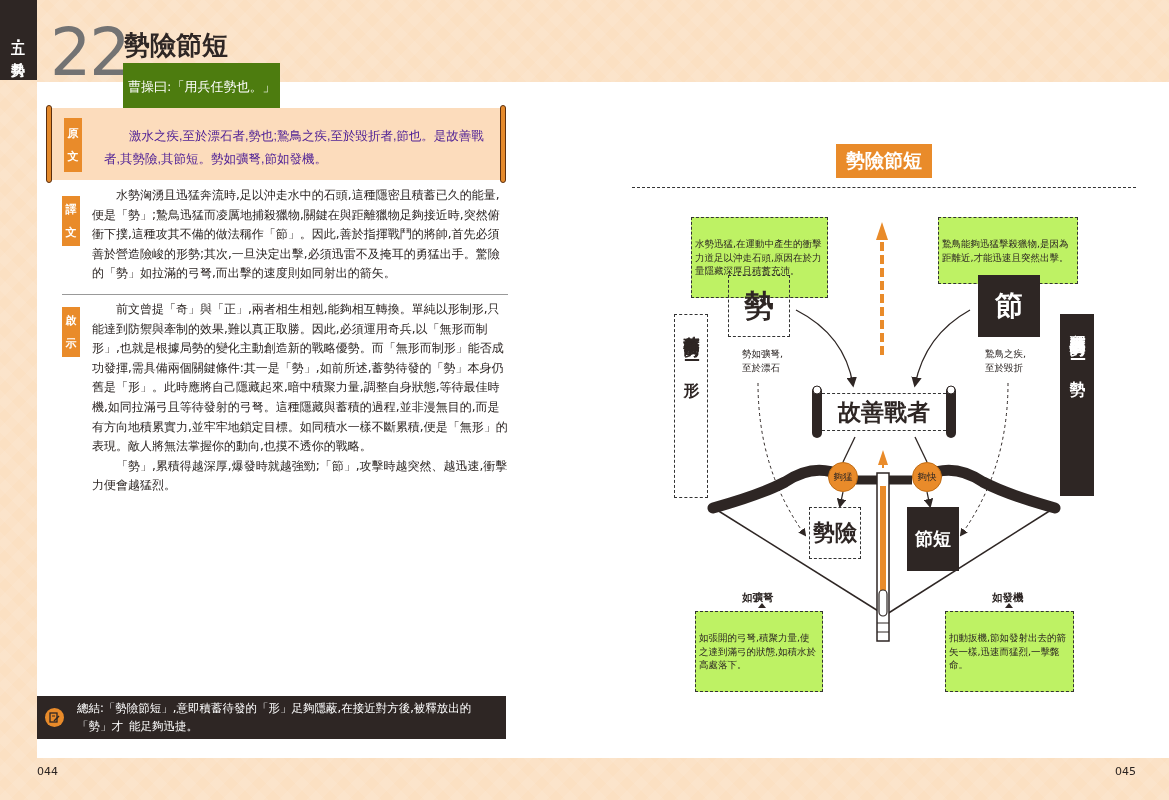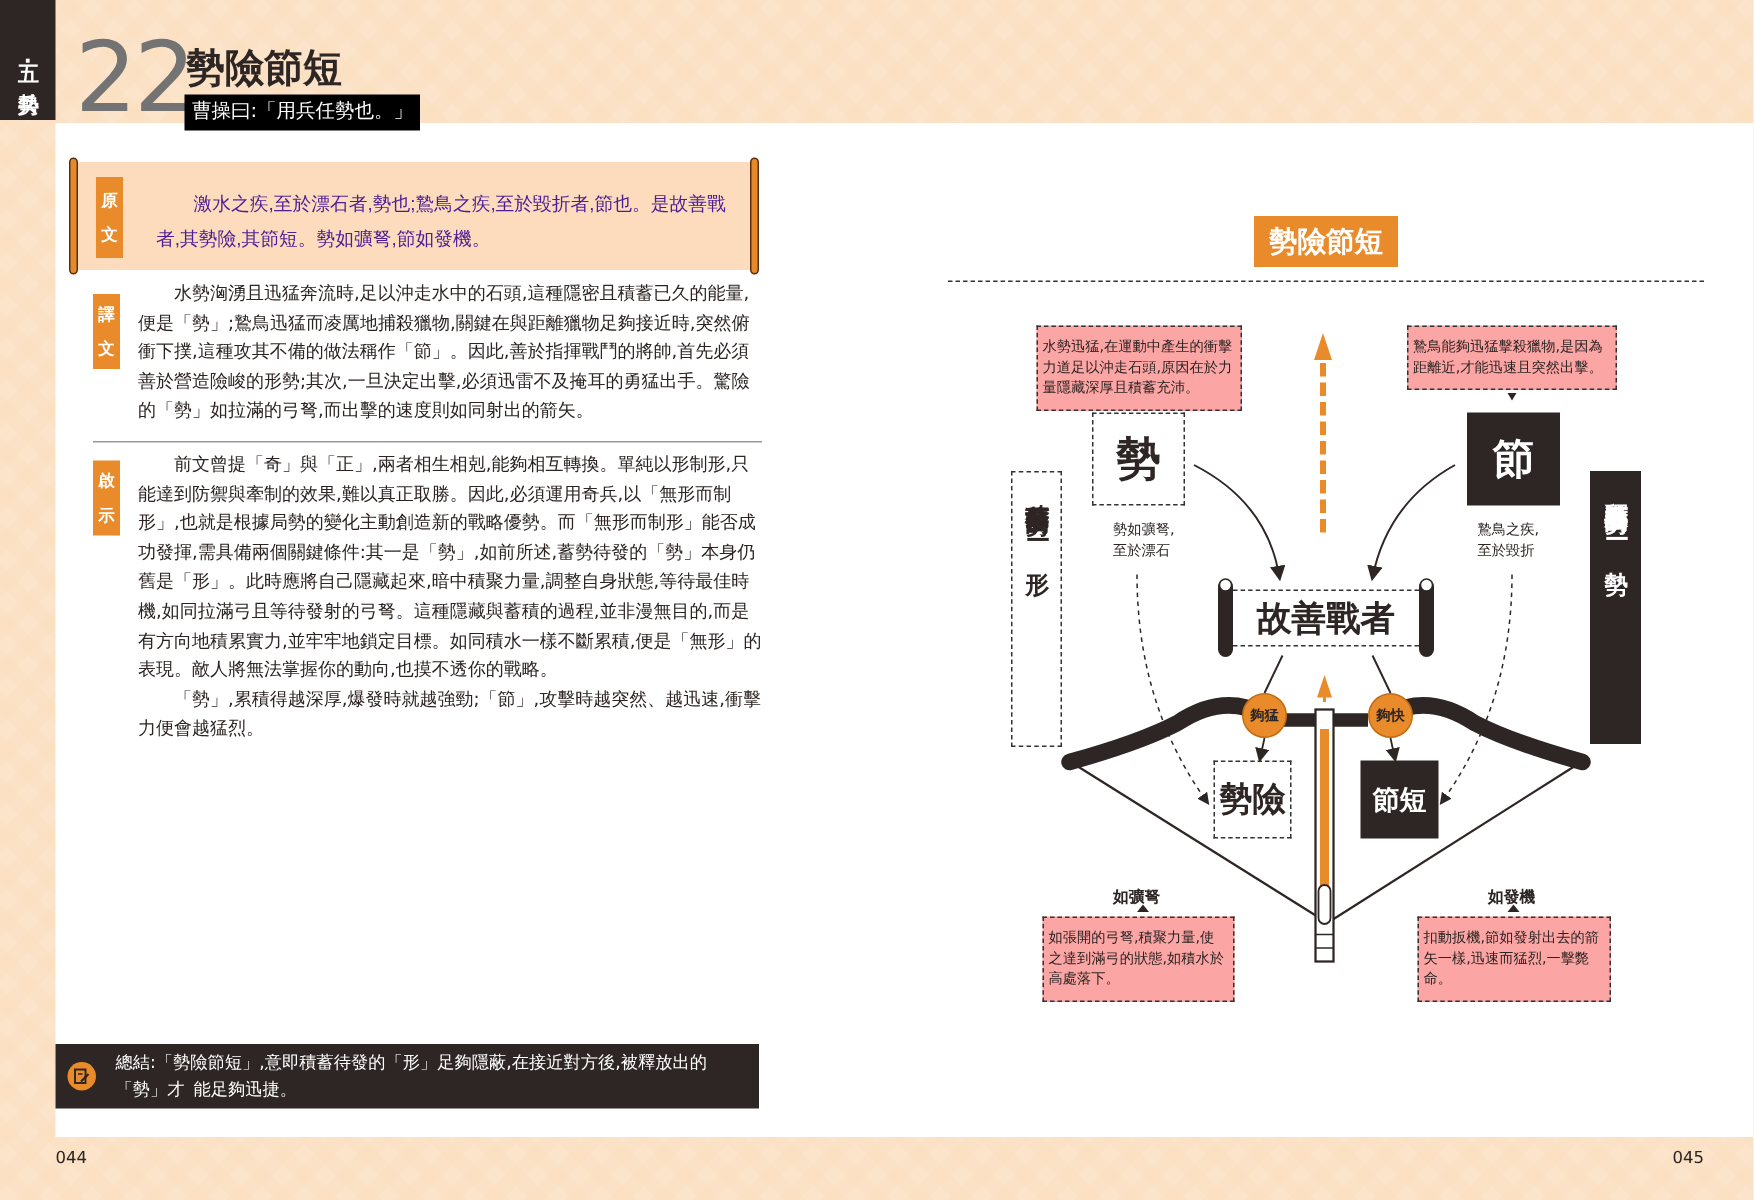--- a/index.html
+++ b/index.html
@@ -4,45 +4,45 @@
 <style>
 *{box-sizing:border-box;margin:0;padding:0}
 html,body{width:1169px;height:800px;overflow:hidden}
 body{font-family:"DejaVu Sans","Liberation Sans",sans-serif;color:#2b2422;position:relative;
 background:#fbe0c2;
 background-image:repeating-linear-gradient(45deg,rgba(255,255,255,0.08) 0 10px,rgba(0,0,0,0) 10px 20px),repeating-linear-gradient(-45deg,rgba(255,255,255,0.08) 0 10px,rgba(0,0,0,0) 10px 20px);}
 .page-white{position:absolute;left:37px;top:82px;width:1132px;height:676px;background:#fff}
 .left-tab{position:absolute;left:0;top:0;width:37px;height:80px;background:#2e2624;color:#fff;font-size:14px;font-weight:bold;writing-mode:vertical-rl;text-orientation:upright;display:flex;align-items:center;justify-content:center;letter-spacing:1px;padding-top:4px}
 .chap-num{position:absolute;left:50px;top:22px;font-size:65px;line-height:62px;color:#737373;font-family:"DejaVu Sans",sans-serif;letter-spacing:-2px}
 .chap-title{position:absolute;left:124px;top:28px;font-size:26px;font-weight:bold;color:#2e2624}
-.chap-sub{position:absolute;left:123px;top:63px;background:#000000;color:#fff;font-size:13px;padding:4px 5px;line-height:16px}
+.chap-sub{position:absolute;left:123px;top:63px;background:#4d7c0f;color:#fff;font-size:13px;padding:16px 5px;line-height:16px}
 
 
 .scroll{position:absolute;left:50px;top:108px;width:452px;height:72px;background:#fcdcbc}
 .scroll .rod{position:absolute;top:-3px;width:6px;height:78px;background:#e58a2c;border:1px solid #5a2f10;border-radius:3px}
 .label-tag{position:absolute;width:18px;background:#e98b2a;color:#fff;font-size:11px;font-weight:bold;display:flex;flex-direction:column;align-items:center;justify-content:center;gap:8px;padding:6px 0}
 .classic{position:absolute;left:54px;top:17px;width:390px;font-family:Liberation Sans, sans-serif;font-size:12.5px;line-height:23px;color:#4c1d95;text-indent:2em}
 .para{position:absolute;left:92px;width:418px;font-size:12px;line-height:19.6px;color:#2b2422}
 .para p{text-indent:2em}
 .divider{position:absolute;left:62px;top:294px;width:446px;height:1px;background:#999}
 
 .summary{position:absolute;left:37px;top:696px;width:469px;height:43px;background:#2e2624;color:#fff;font-size:11.5px;line-height:18px}
 .summary .icon{position:absolute;left:8px;top:12px;width:19px;height:19px;border-radius:50%;background:#e98b2a;display:flex;align-items:center;justify-content:center}
 .summary .txt{position:absolute;left:40px;top:3px;width:420px}
 .summary .txt2{position:absolute;left:92px;top:21px}
 .pn{position:absolute;font-size:11px;color:#2b2422}
 
 
 .dg-title{position:absolute;left:836px;top:144px;width:96px;height:34px;background:#e98b2a;color:#fff;font-size:19px;font-weight:bold;display:flex;align-items:center;justify-content:center}
 .dashline{position:absolute;left:632px;top:187px;width:504px;border-top:1.5px dashed #333}
-.note{position:absolute;border:1px dashed #333;font-size:9.5px;line-height:13.5px;padding:7px 3px;color:#2b2422;background:#fca5a5}
+.note{position:absolute;border:1px dashed #333;font-size:9.5px;line-height:13.5px;padding:19px 3px;color:#2b2422;background:#bef264}
 .bigchar{position:absolute;display:flex;align-items:center;justify-content:center;font-weight:bold}
 .vbox{position:absolute;writing-mode:vertical-rl;text-orientation:upright;font-weight:bold;font-size:16px;display:flex;align-items:center;justify-content:flex-start;letter-spacing:1px}
 .cap{position:absolute;font-size:9.5px;line-height:14px;color:#2b2422}
-.circle{position:absolute;width:30px;height:30px;border-radius:50%;background:#e98b2a;color:#2e2624;font-size:9.5px;font-weight:bold;display:flex;align-items:center;justify-content:center;border:1px solid #c06c14}
+.circle{position:absolute;width:30px;height:30px;border-radius:50%;background:#e98b2a;color:#2e2624;font-size:9.5px;font-weight:normal;display:flex;align-items:center;justify-content:center;border:1px solid #c06c14}
 .lbl{position:absolute;font-size:10.5px;font-weight:bold;color:#2b2422}
 </style>
 </head>
 <body>
 
 <div class="page-white"></div>
 
 <div class="left-tab">五·兵勢</div>
 <div class="chap-num">22</div>
 <div class="chap-title">勢險節短</div>
@@ -164,19 +164,19 @@
 
 <div class="vbox" style="left:674px;top:314px;width:34px;height:184px;border:1px dashed #333;color:#2e2624;padding-top:8px">積蓄待發的勢——形</div>
 <div class="vbox" style="left:1060px;top:314px;width:34px;height:182px;background:#2e2624;color:#fff;padding-top:8px">釋放出去的勢——勢</div>
 
 <div class="bigchar" style="left:822px;top:393px;width:124px;height:38px;border-top:1px dashed #333;border-bottom:1px dashed #333;font-family:Liberation Sans, sans-serif;font-size:23px;color:#2e2624">故善戰者</div>
 
 <div class="circle" style="left:828px;top:462px">夠猛</div>
 <div class="circle" style="left:912px;top:462px">夠快</div>
 
 <div class="bigchar" style="left:809px;top:507px;width:52px;height:52px;border:1px dashed #333;font-size:22px;color:#2e2624">勢險</div>
-<div class="bigchar" style="left:907px;top:507px;width:52px;height:52px;background:#2e2624;color:#fff;font-size:18px">節短</div>
+<div class="bigchar" style="left:907px;top:507px;width:52px;height:64px;background:#2e2624;color:#fff;font-size:18px">節短</div>
 
 <div class="lbl" style="left:742px;top:591px">如彍弩</div>
 <div class="lbl" style="left:992px;top:591px">如發機</div>
 
 <div class="note" style="left:695px;top:611px;width:128px">如張開的弓弩,積聚力量,使之達到滿弓的狀態,如積水於高處落下。</div>
 <div class="note" style="left:945px;top:611px;width:129px">扣動扳機,節如發射出去的箭矢一樣,迅速而猛烈,一擊斃命。</div>
 
 </body></html>

